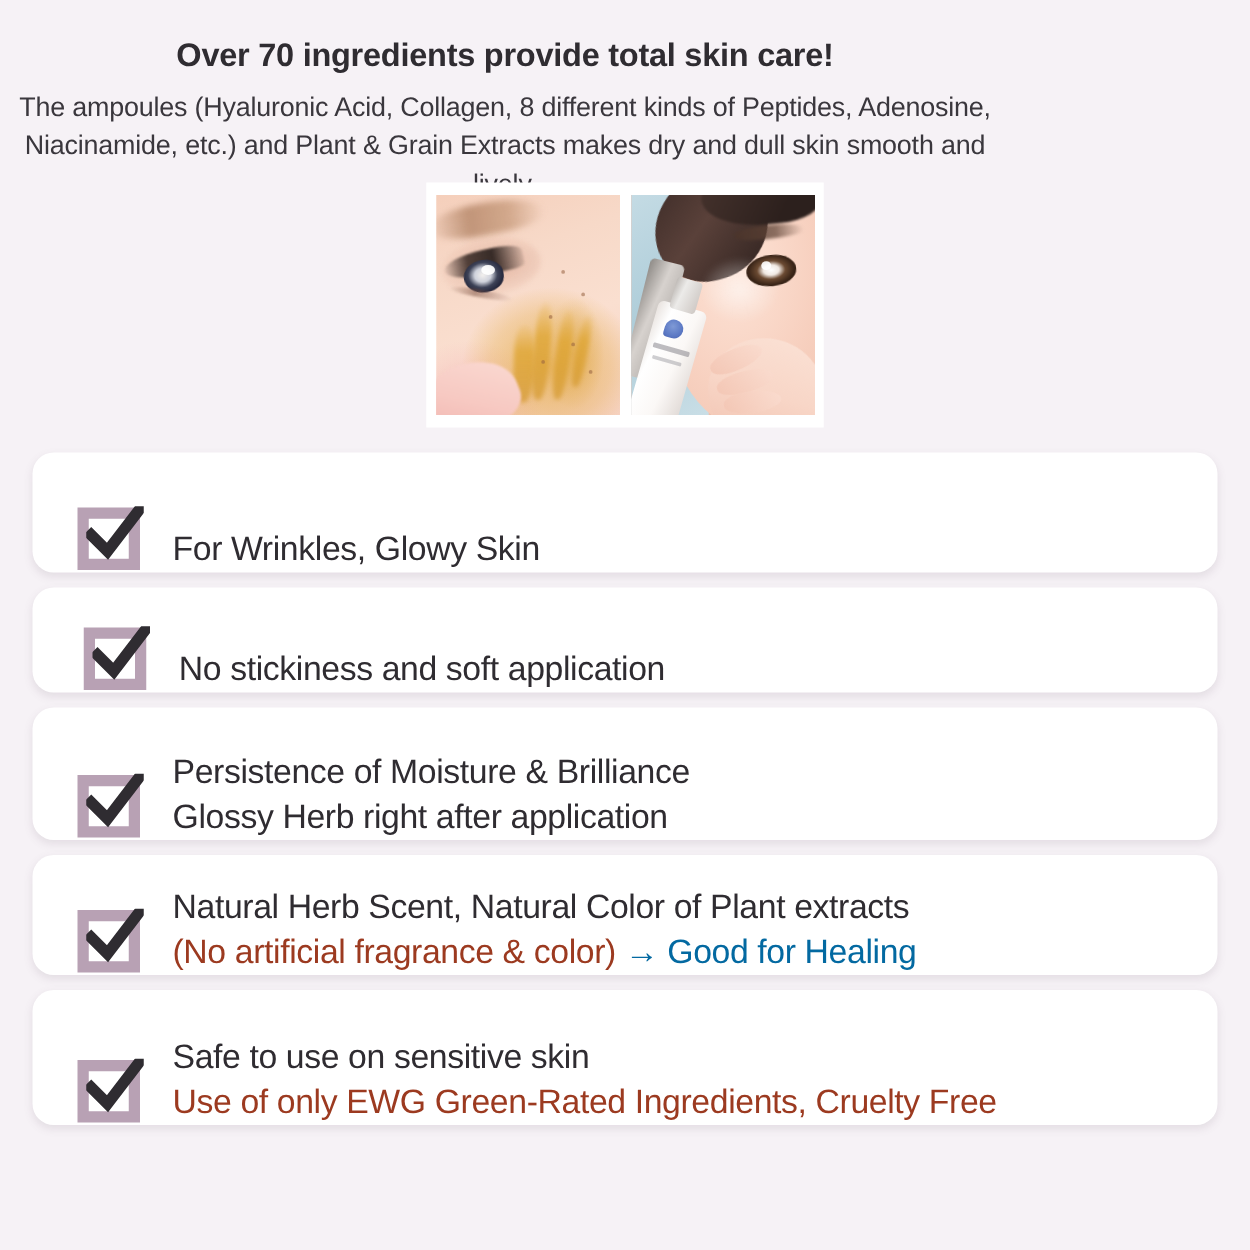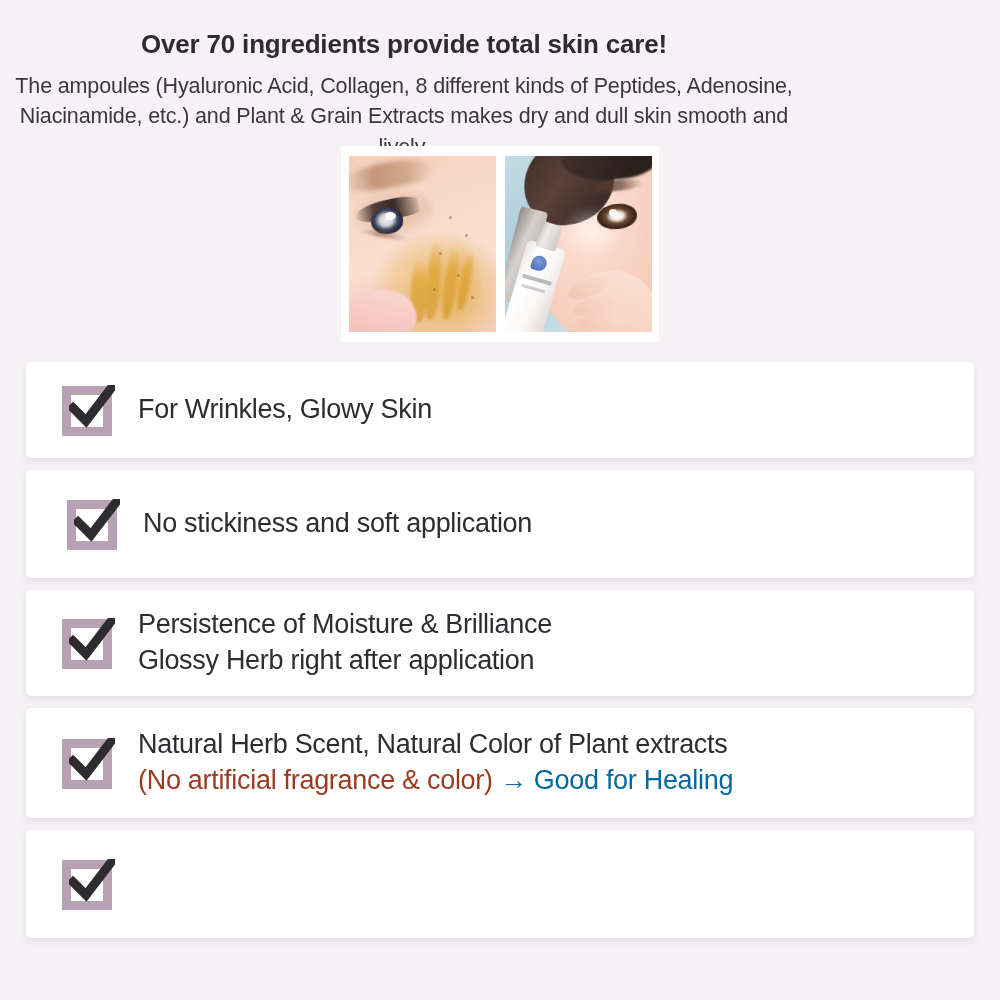--- a/index.html
+++ b/index.html
@@ -312,32 +312,32 @@
     position: absolute;
     left: 0;
     top: 362px;
     width: 1000px;
   }
 
   .card {
     position: relative;
     margin: 0 26px 12px 26px;
     background: #ffffff;
-    border-radius: 5px;
+    border-radius: 17px;
     box-shadow: 0 3px 7px rgba(108, 84, 108, 0.13);
     display: flex;
-    align-items: center;
+    align-items: flex-end;
     padding: 0 22px 0 34px;
   }
   .card:last-child { margin-bottom: 0; }
 
   .card-1 { height: 96px; }
-  .card-2 { height: 108px; padding-left: 39px; }
+  .card-2 { height: 84px; padding-left: 39px; }
   .card-3 { height: 106px; }
-  .card-4 { height: 110px; }
+  .card-4 { height: 96px; }
   .card-5 { height: 108px; }
 
   
   .checkmark {
     position: relative;
     flex: 0 0 auto;
     width: 56px;
     height: 56px;
     margin-right: 22px;
   }
@@ -496,15 +496,19 @@
 
   <div class="card card-5">
     <div class="checkmark">
       <div class="box"></div>
       <div class="tick">
         <svg viewBox="0 0 46 44" xmlns="http://www.w3.org/2000/svg">
           <path d="M4 23 L17 36 L43 2" fill="none" stroke="#2f2c31" stroke-width="9" stroke-linecap="square" stroke-linejoin="miter"></path>
         </svg>
       </div>
     </div>
+    <div class="card-text">
+      <div class="line">Safe to use on sensitive skin</div>
+      <div class="line accent">Use of only EWG Green-Rated Ingredients, Cruelty Free</div>
+    </div>
   </div>
 
 </div>
 
 </body></html>

